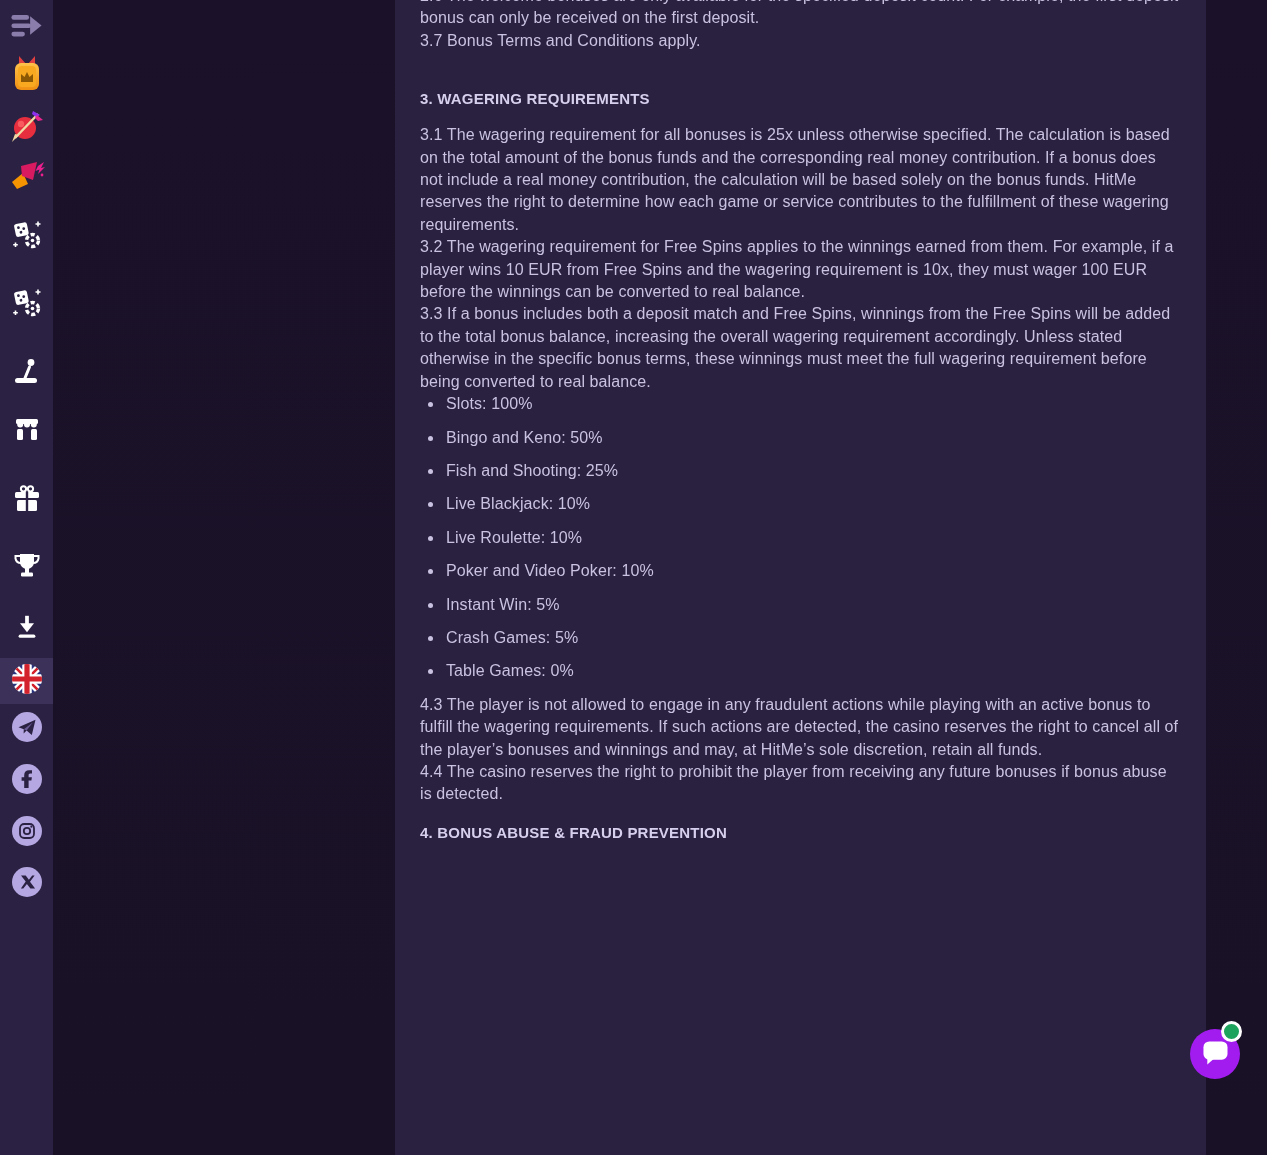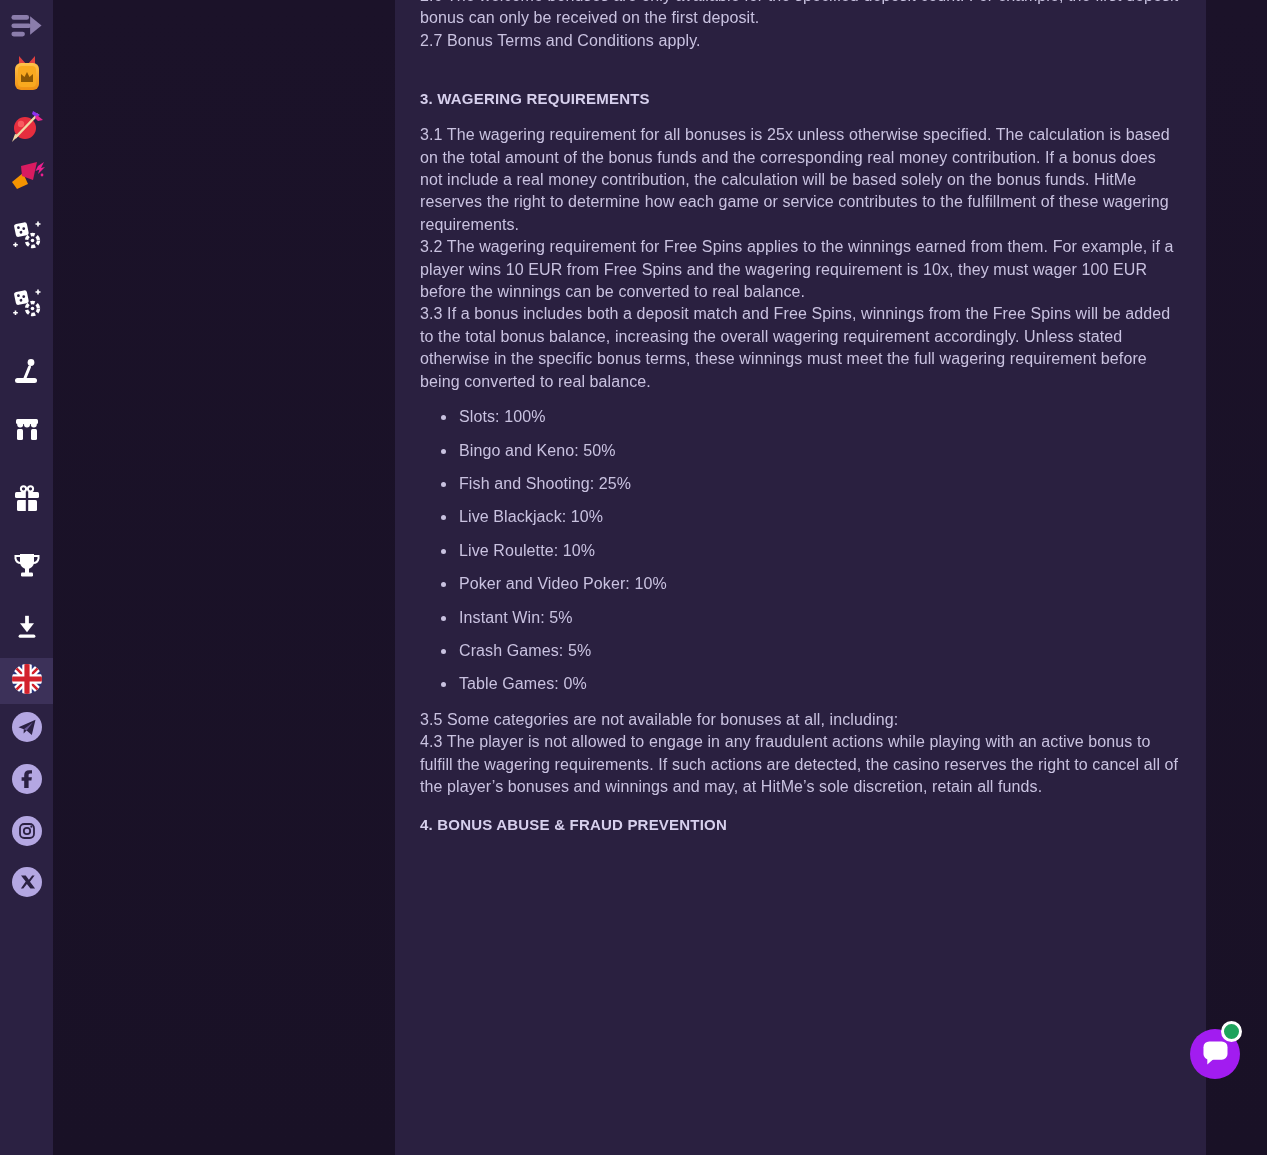--- a/index.html
+++ b/index.html
@@ -34,21 +34,21 @@
     padding:0 25px;margin-top:-15px;
     color:#c9c2e0;font-size:16px;line-height:22.4px;
     letter-spacing:.1px;
   }
   .content p{margin:0;}
   h2.sec{
     color:#d7d0ed;font-size:15px;line-height:26px;font-weight:700;
     margin:34px 0 12px 0;letter-spacing:.2px;
   }
   h2.sec.tight{margin-top:14px;margin-bottom:0;}
-  .content ul{margin:13px;padding-left:24px;list-style:disc;}
+  .content ul{margin:0;padding-left:24px;list-style:disc;}
   .content li{margin-bottom:11px;padding-left:2px;}
   
   .chat-btn{
     position:absolute;left:1190px;top:1029px;width:50px;height:50px;
     border-radius:50%;background:#a21cf0;z-index:5;cursor:pointer;
     display:flex;align-items:center;justify-content:center;
   }
   .chat-badge{
     position:absolute;top:-8px;right:-2px;width:15px;height:15px;
     border-radius:50%;background:#1ea35c;border:3px solid #ffffff;
@@ -255,44 +255,44 @@
       <svg width="30" height="30" viewBox="0 0 30 30">
         <path d="M9 8.5 l4.7 6.1 L8.9 21.5 h2.4 l3.6-4.6 3.5 4.6 h4.7 l-5.1-6.7 L22.6 8.5 h-2.4 l-3.3 4.2 -3.2-4.2 Z" fill="#2b2142"></path>
       </svg>
     </span>
   </div>
 </div>
 
 <div class="panel">
   <div class="content">
     <p>2.6 The welcome bonuses are only available for the specified deposit count. For example, the first deposit bonus can only be received on the first deposit.</p>
-    <p>2.7 Bonus Terms and Conditions apply.</p>
+    <p>3.7 Bonus Terms and Conditions apply.</p>
 
     <h2 class="sec">3. WAGERING REQUIREMENTS</h2>
 
     <p>3.1 The wagering requirement for all bonuses is 25x unless otherwise specified. The calculation is based on the total amount of the bonus funds and the corresponding real money contribution. If a bonus does not include a real money contribution, the calculation will be based solely on the bonus funds. HitMe reserves the right to determine how each game or service contributes to the fulfillment of these wagering requirements.</p>
     <p>3.2 The wagering requirement for Free Spins applies to the winnings earned from them. For example, if a player wins 10 EUR from Free Spins and the wagering requirement is 10x, they must wager 100 EUR before the winnings can be converted to real balance.</p>
     <p>3.3 If a bonus includes both a deposit match and Free Spins, winnings from the Free Spins will be added to the total bonus balance, increasing the overall wagering requirement accordingly. Unless stated otherwise in the specific bonus terms, these winnings must meet the full wagering requirement before being converted to real balance.</p>
 
     <ul>
       <li>Slots: 100%</li>
       <li>Bingo and Keno: 50%</li>
       <li>Fish and Shooting: 25%</li>
       <li>Live Blackjack: 10%</li>
       <li>Live Roulette: 10%</li>
       <li>Poker and Video Poker: 10%</li>
       <li>Instant Win: 5%</li>
       <li>Crash Games: 5%</li>
       <li>Table Games: 0%</li>
     </ul>
 
-    <p>3.5 Some categories are not available for bonuses at all, including:</p>
 
 
     <p>4.3 The player is not allowed to engage in any fraudulent actions while playing with an active bonus to fulfill the wagering requirements. If such actions are detected, the casino reserves the right to cancel all of the player’s bonuses and winnings and may, at HitMe’s sole discretion, retain all funds.</p>
+    <p>4.4 The casino reserves the right to prohibit the player from receiving any future bonuses if bonus abuse is detected.</p>
 
     <h2 class="sec tight">4. BONUS ABUSE &amp; FRAUD PREVENTION</h2>
   </div>
 </div>
 
 <div class="chat-btn">
   <span>
     <svg width="50" height="50" viewBox="0 0 52 52">
       <rect x="14" y="15" width="25" height="19" rx="6" fill="#ffffff"></rect>
       <path d="M18 32 v7 l8 -7 Z" fill="#ffffff"></path>

